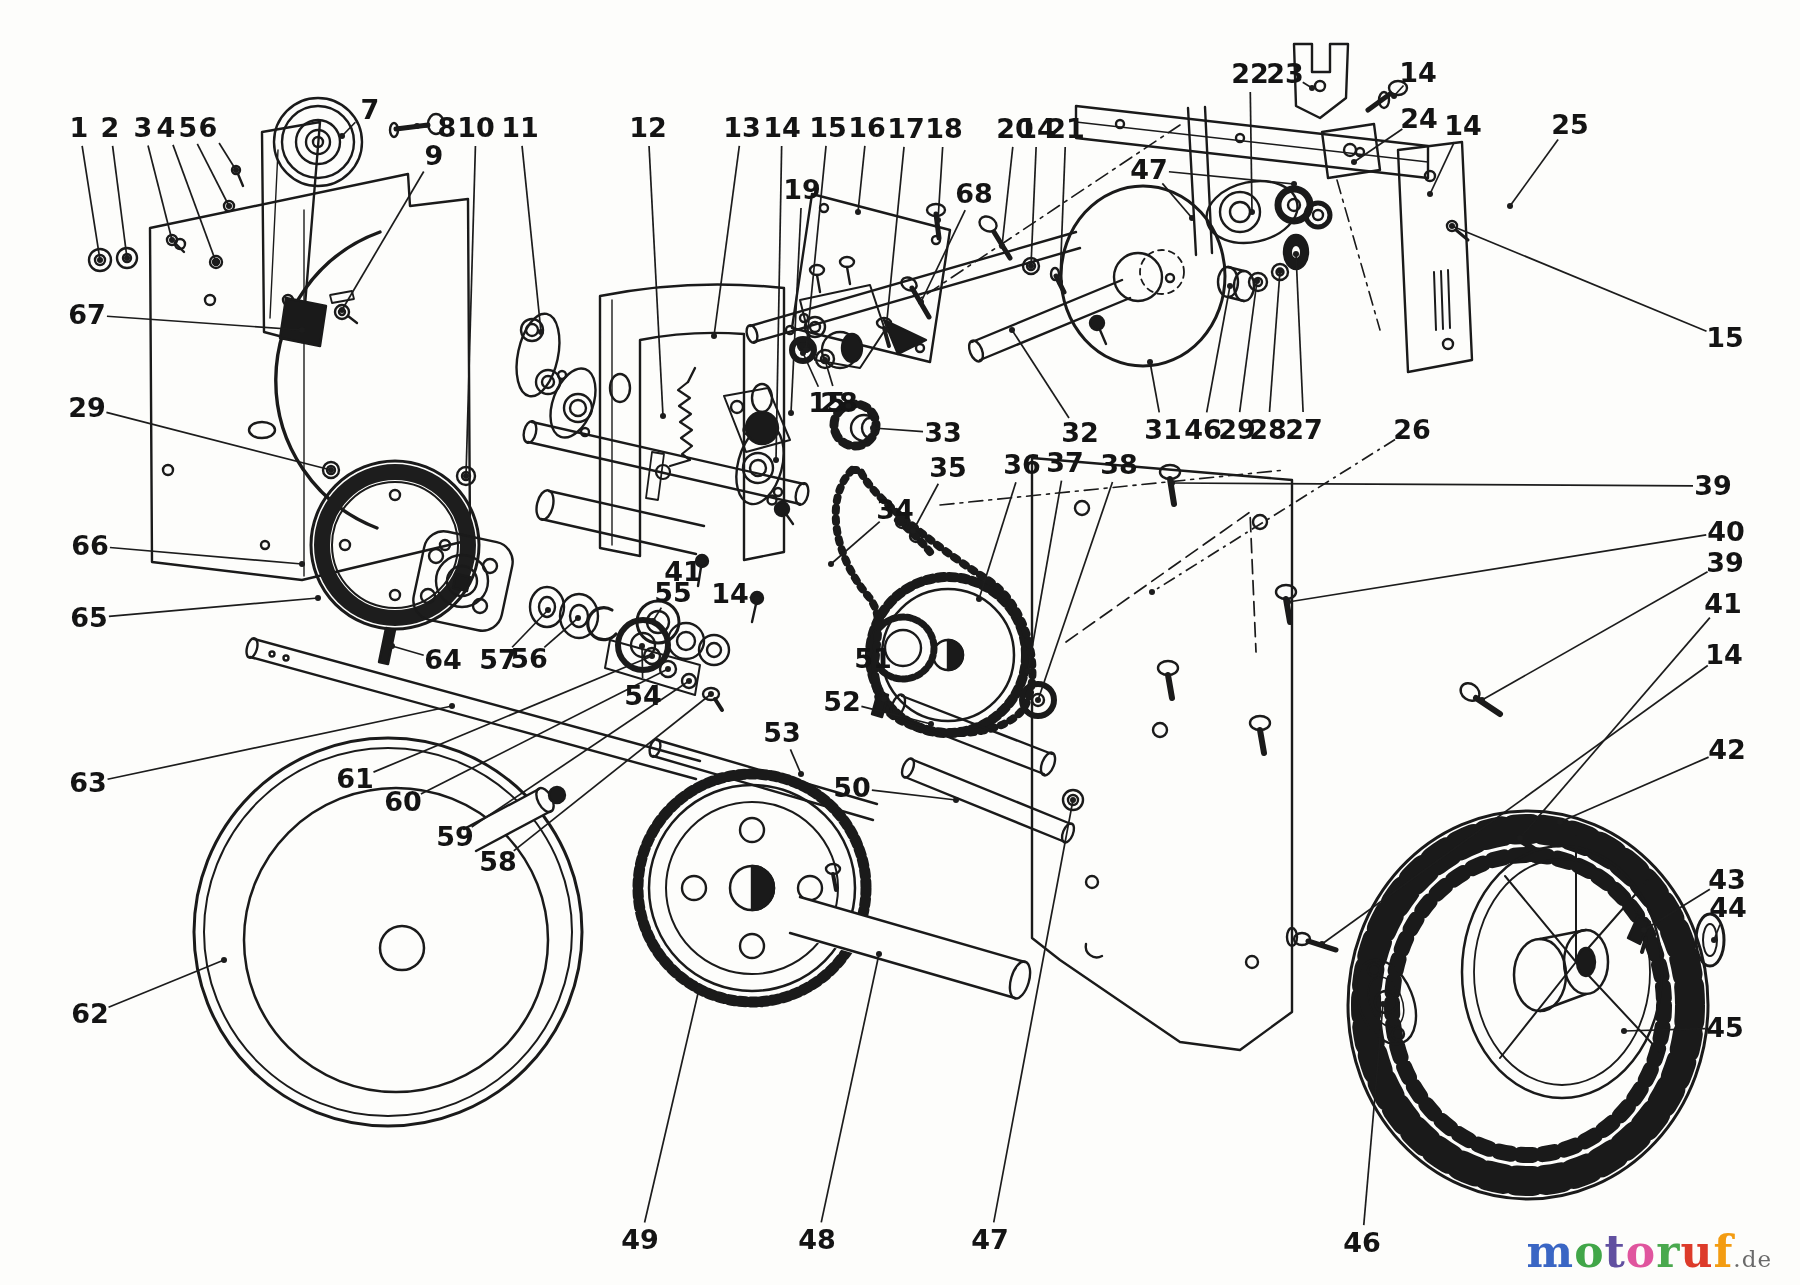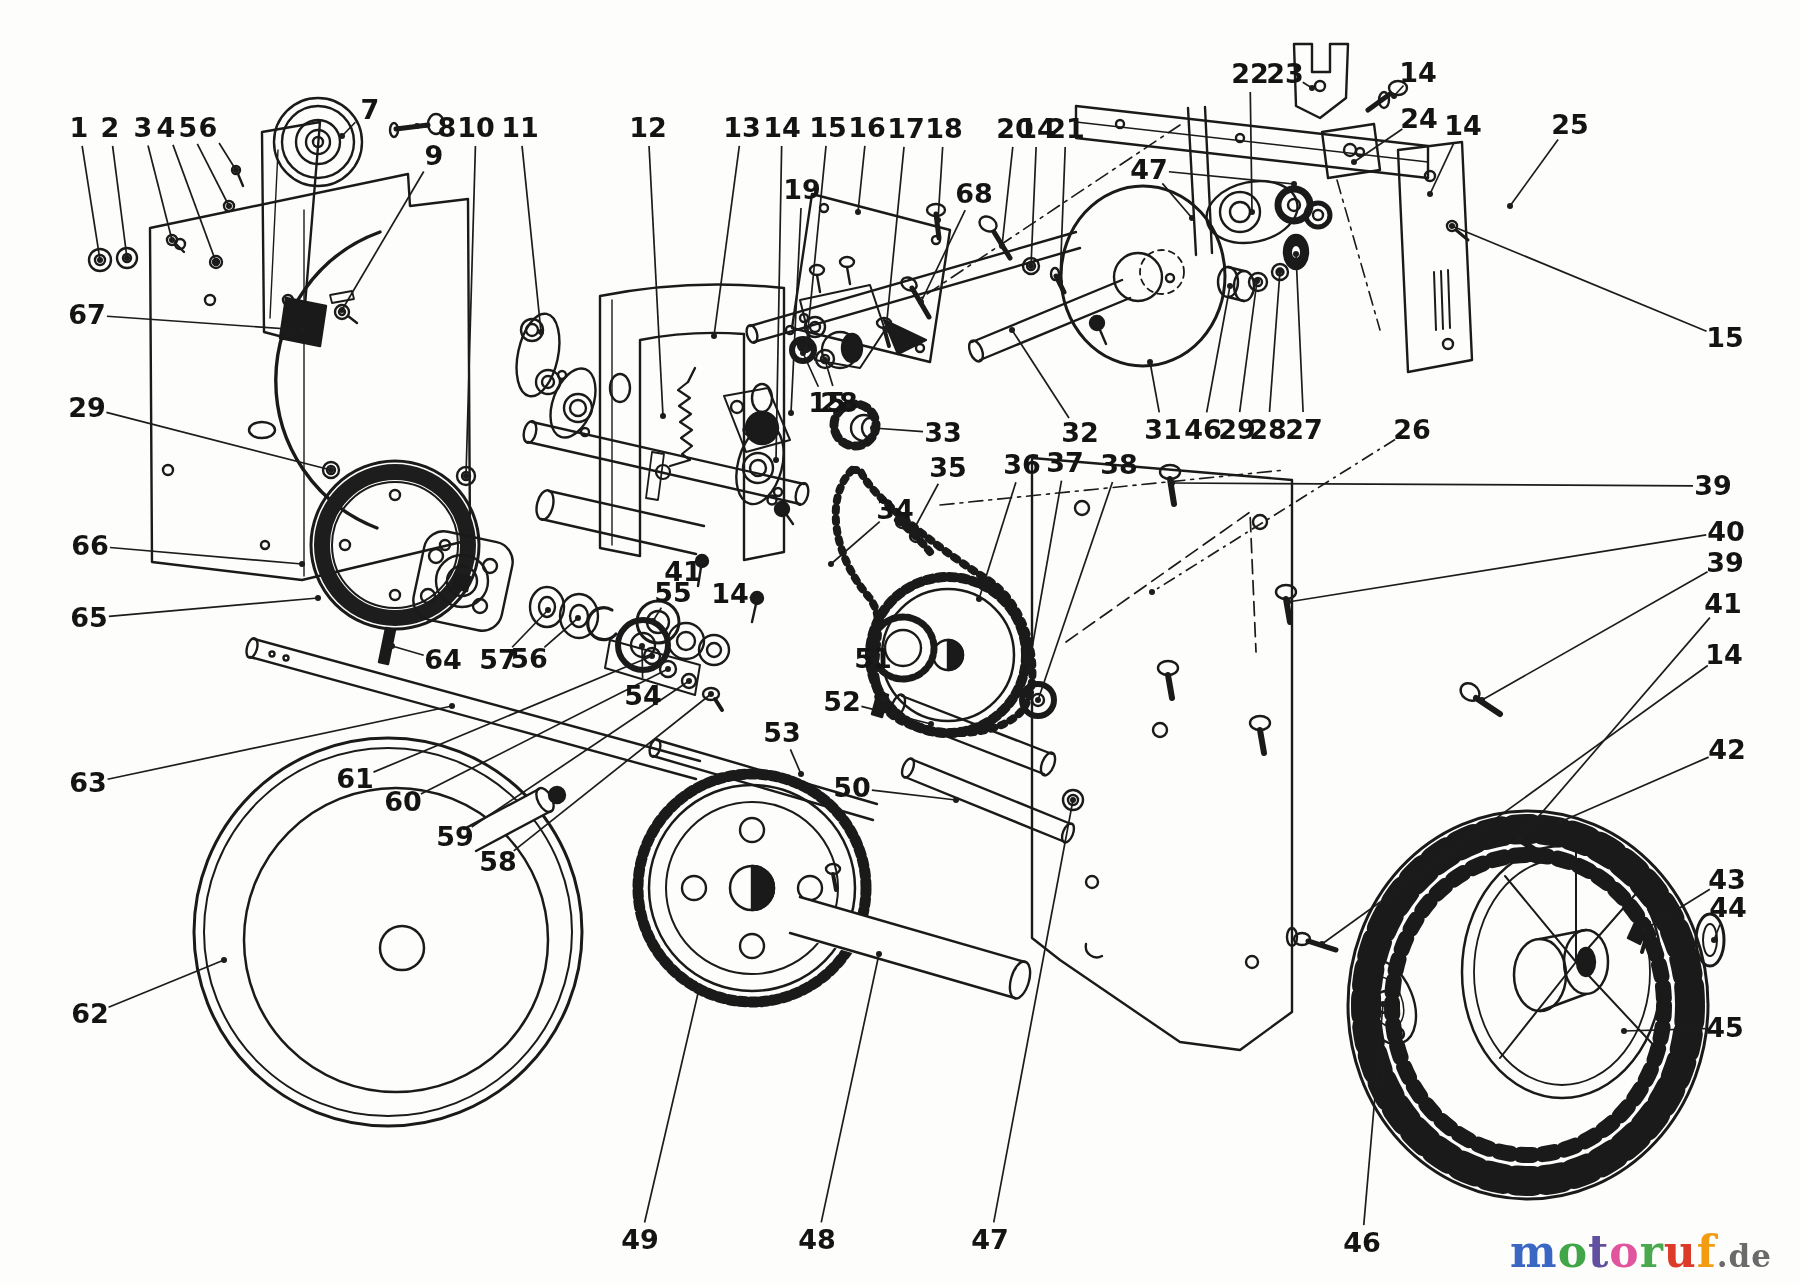--- a/index.html
+++ b/index.html
@@ -6,21 +6,21 @@
   .stage{position:relative;width:1800px;height:1285px;background:#fdfdfb;overflow:hidden;
          font-family:"DejaVu Sans", sans-serif;}
   svg{position:absolute;left:0;top:0;}
   #callouts text{font-family:"DejaVu Sans", sans-serif;font-weight:bold;font-size:27px;
                  fill:#141414;stroke:none;text-anchor:middle;}
   #callouts line{stroke:#1c1c1c;stroke-width:1.7;}
   #callouts circle{fill:#1c1c1c;stroke:none;}
   .watermark{position:absolute;right:28px;bottom:8px;
              font-family:"DejaVu Serif", serif;font-weight:bold;font-size:44px;
              letter-spacing:1px;user-select:none;}
-  .watermark .suffix{font-size:31px;font-weight:bold;text-align:right;}
+  .watermark .suffix{font-size:23px;font-weight:normal;text-align:right;}
 </style>
 </head>
 <body>
 
 <div class="stage">
 <svg width="1800" height="1285" viewBox="0 0 1800 1285">
 
   <rect x="0" y="0" width="1800" height="1285" fill="#fdfdfb"></rect>
 
   <g stroke="#1a1a1a" fill="none" stroke-width="2.4" stroke-linecap="round" stroke-linejoin="round">

